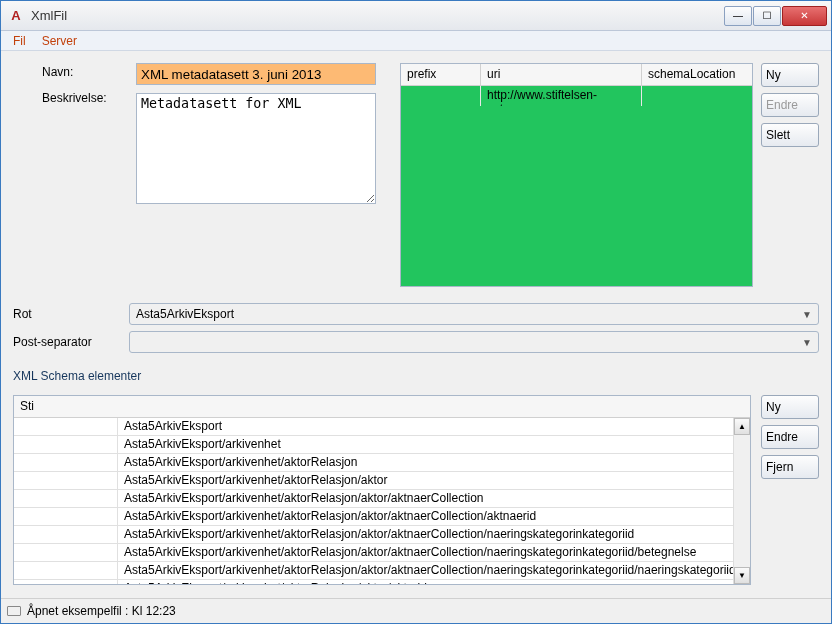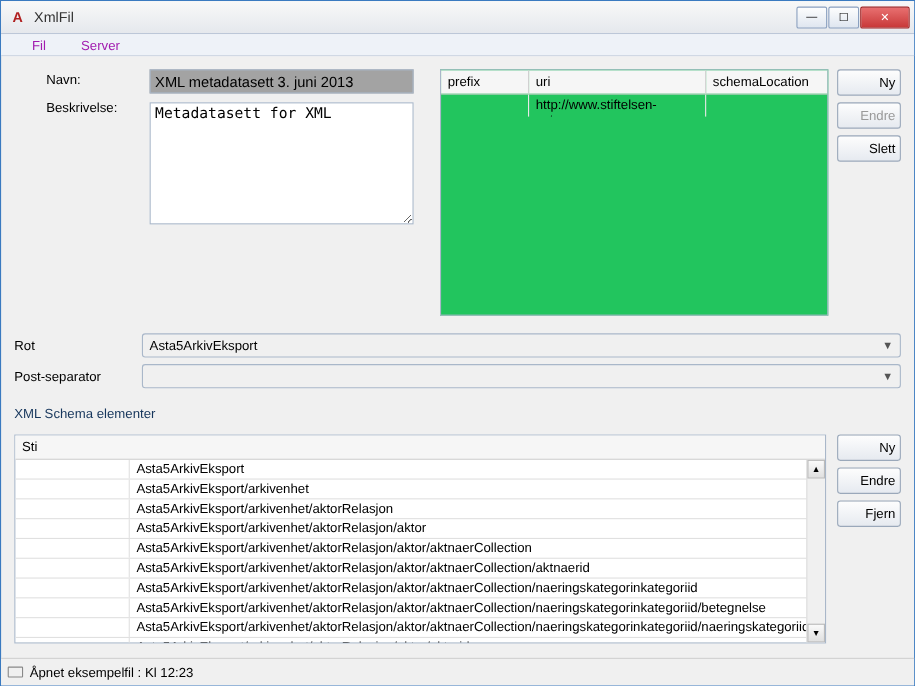--- a/index.html
+++ b/index.html
@@ -41,51 +41,51 @@
     cursor:default;
   }
   .win-btn.close { width:45px; background: linear-gradient(#e87070,#c83838); color:#fff; border-color:#a02020;}
   .menubar {
     height:20px; background:#eef2f8;
     display:flex; align-items:center; gap:4px;
     padding-left:6px;
     border-bottom:1px solid #d0d8e4;
     font-size:12px;
   }
-  .menuitem { padding:18px 6px; cursor:default; color:#a21caf;margin-left:16px;}
+  .menuitem { padding:18px 6px; cursor:default; color:#c2410c;}
   .content {
     flex:1; padding:12px 12px 0 12px; display:flex; flex-direction:column; gap:6px;
     position:relative;
   }
   .row { display:flex; gap:8px; }
   .top-row { flex:0 0 auto; }
   .label-col { width:86px; padding-top:2px;margin-left:29px; }
   .field-col { width:240px; display:flex; flex-direction:column; gap:8px;}
   .textbox {
-    width:240px; height:22px; border:1px solid #a9b7c9; padding:2px 4px; background:#a3a3a3;
+    width:240px; height:22px; border:1px solid #a9b7c9; padding:2px 4px; background:#fdba74;
   }
   .multiline {
     width:240px; height:111px; border:1px solid #a9b7c9; padding:2px 4px; background:#fff;
   }
   .prefix-table-wrap { flex:1; display:flex; gap:8px; margin-left:16px;}
   .prefix-table {
     flex:1; border:1px solid #a9b7c9; background:#22c55e; height:224px;
     display:flex; flex-direction:column;
   }
   .thead-row { display:flex; height:22px; border-bottom:1px solid #d0d0d0; }
   .th { border-right:1px solid #d0d0d0; padding:3px 6px; background:#f6f6f6; font-weight:normal;}
   .th.c1{width:80px;} .th.c2{flex:1;} .th.c3{width:110px;border-right:none;}
   .tbody-row {display:flex; height:20px;justify-content:flex-end;}
   .td { border-right:1px solid #e8e8e8; padding:2px 6px; overflow:hidden;}
   .td.c1{width:80px;} .td.c2{flex:1;} .td.c3{width:110px;border-right:none;}
   .btn-stack { display:flex; flex-direction:column; gap:6px; width:58px;}
   .btn {
     height:24px; border:1px solid #9aa8ba; border-radius:3px;
     background:linear-gradient(#fdfdfd,#e6eaf0);
-    cursor:default; padding:0 4px; text-align:right; line-height:22px;
+    cursor:default; padding:0 4px; text-align:left; line-height:22px;
   }
   .btn.disabled{color:#9a9a9a;}
   .combo-row { display:flex; gap:10px; align-items:center; }
   .combo-label{ width:106px; }
   .combo {
     flex:1; height:22px; border:1px solid #a9b7c9; background:#f0f0f0;
     border-radius:3px; display:flex; align-items:center; padding:0 6px;
     justify-content:space-between;
   }
   .combo .arrow{font-size:10px;color:#555;}

